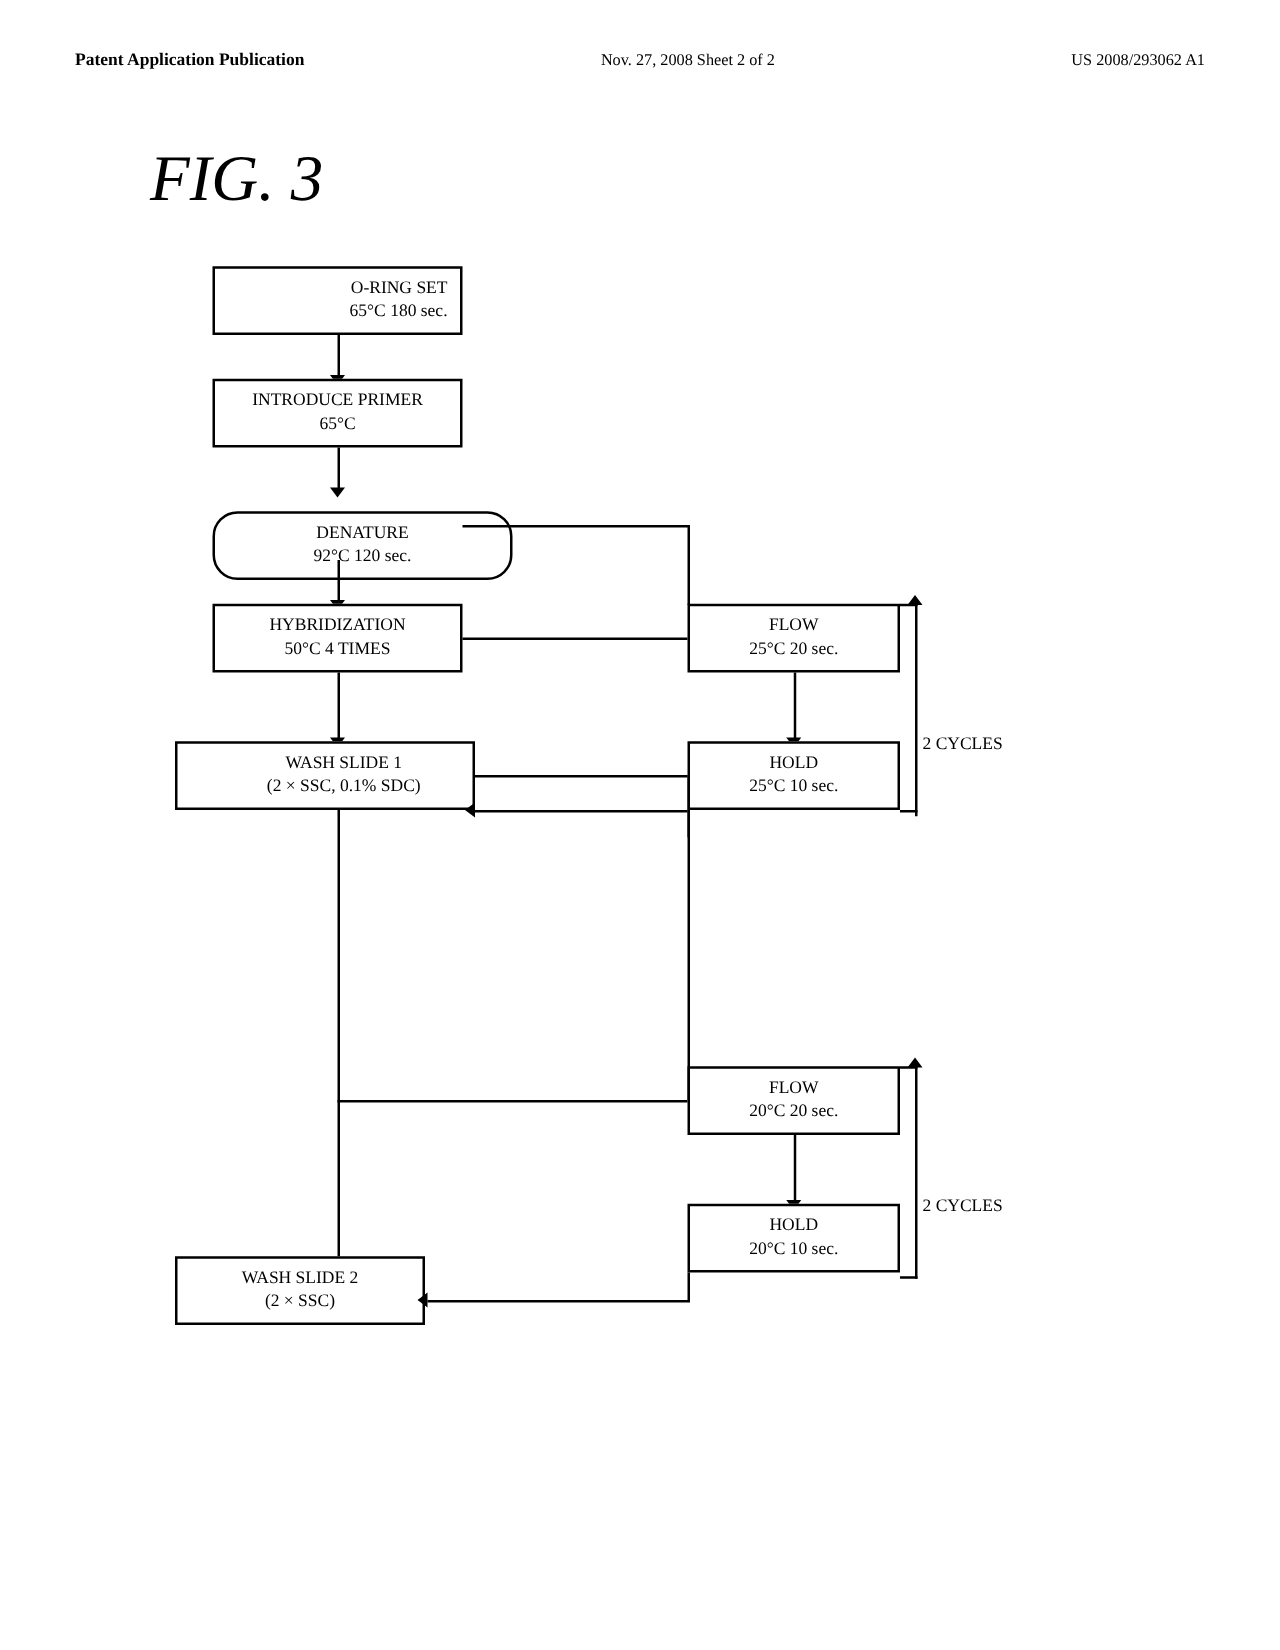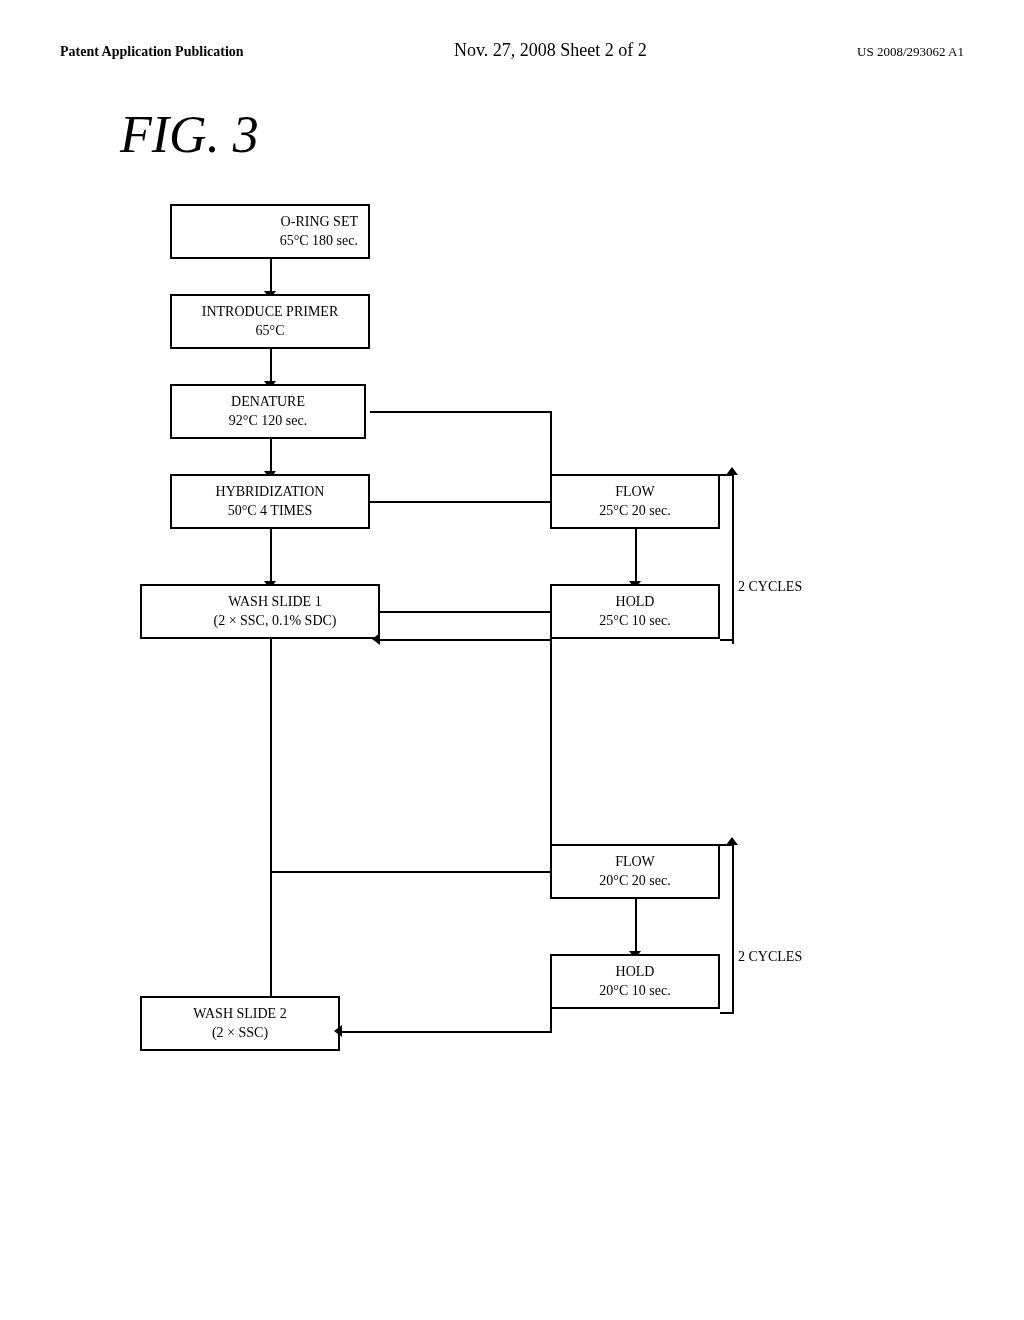--- a/index.html
+++ b/index.html
@@ -18,31 +18,31 @@
       background: #fff;
       padding: 40px 60px;
       position: relative;
     }
 
     
     .header {
       display: flex;
       justify-content: space-between;
       align-items: baseline;
-      margin-bottom: 44px;
+      margin-bottom: 57px;
       font-size: 13px;
     }
 
     .header-left {
       font-weight: bold;
       font-size: 14px;
     }
 
     .header-center {
-      font-size: 18px;
+      font-size: 13px;
       text-align: right;
     }
 
     .header-right {
       font-size: 13px;
     }
 
     
     .fig-title {
       font-style: italic;
@@ -149,21 +149,21 @@
     <div class="arrowhead-down" style="left: 144px; top: 87px;"></div>
 
     <div class="flow-box" style="left: 50px; top: 90px; width: 200px; height: 55px;">
       <span>INTRODUCE PRIMER</span>
       <span>65°C</span>
     </div>
 
     <div class="arrow arrow-v" style="left: 150px; top: 145px; height: 35px;"></div>
     <div class="arrowhead-down" style="left: 144px; top: 177px;"></div>
 
-    <div class="flow-box" style="left: 50px; top: 180px; width: 196px; height: 55px;">
+    <div class="flow-box" style="left: 50px; top: 196px; width: 240px; height: 55px; border-radius: 20px;">
       <span>DENATURE</span>
       <span>92°C  120 sec.</span>
     </div>
 
     <div class="arrow arrow-v" style="left: 150px; top: 235px; height: 35px;"></div>
     <div class="arrowhead-down" style="left: 144px; top: 267px;"></div>
 
     <div class="flow-box" style="left: 50px; top: 270px; width: 200px; height: 55px;">
       <span>HYBRIDIZATION</span>
       <span>50°C   4 TIMES</span>

